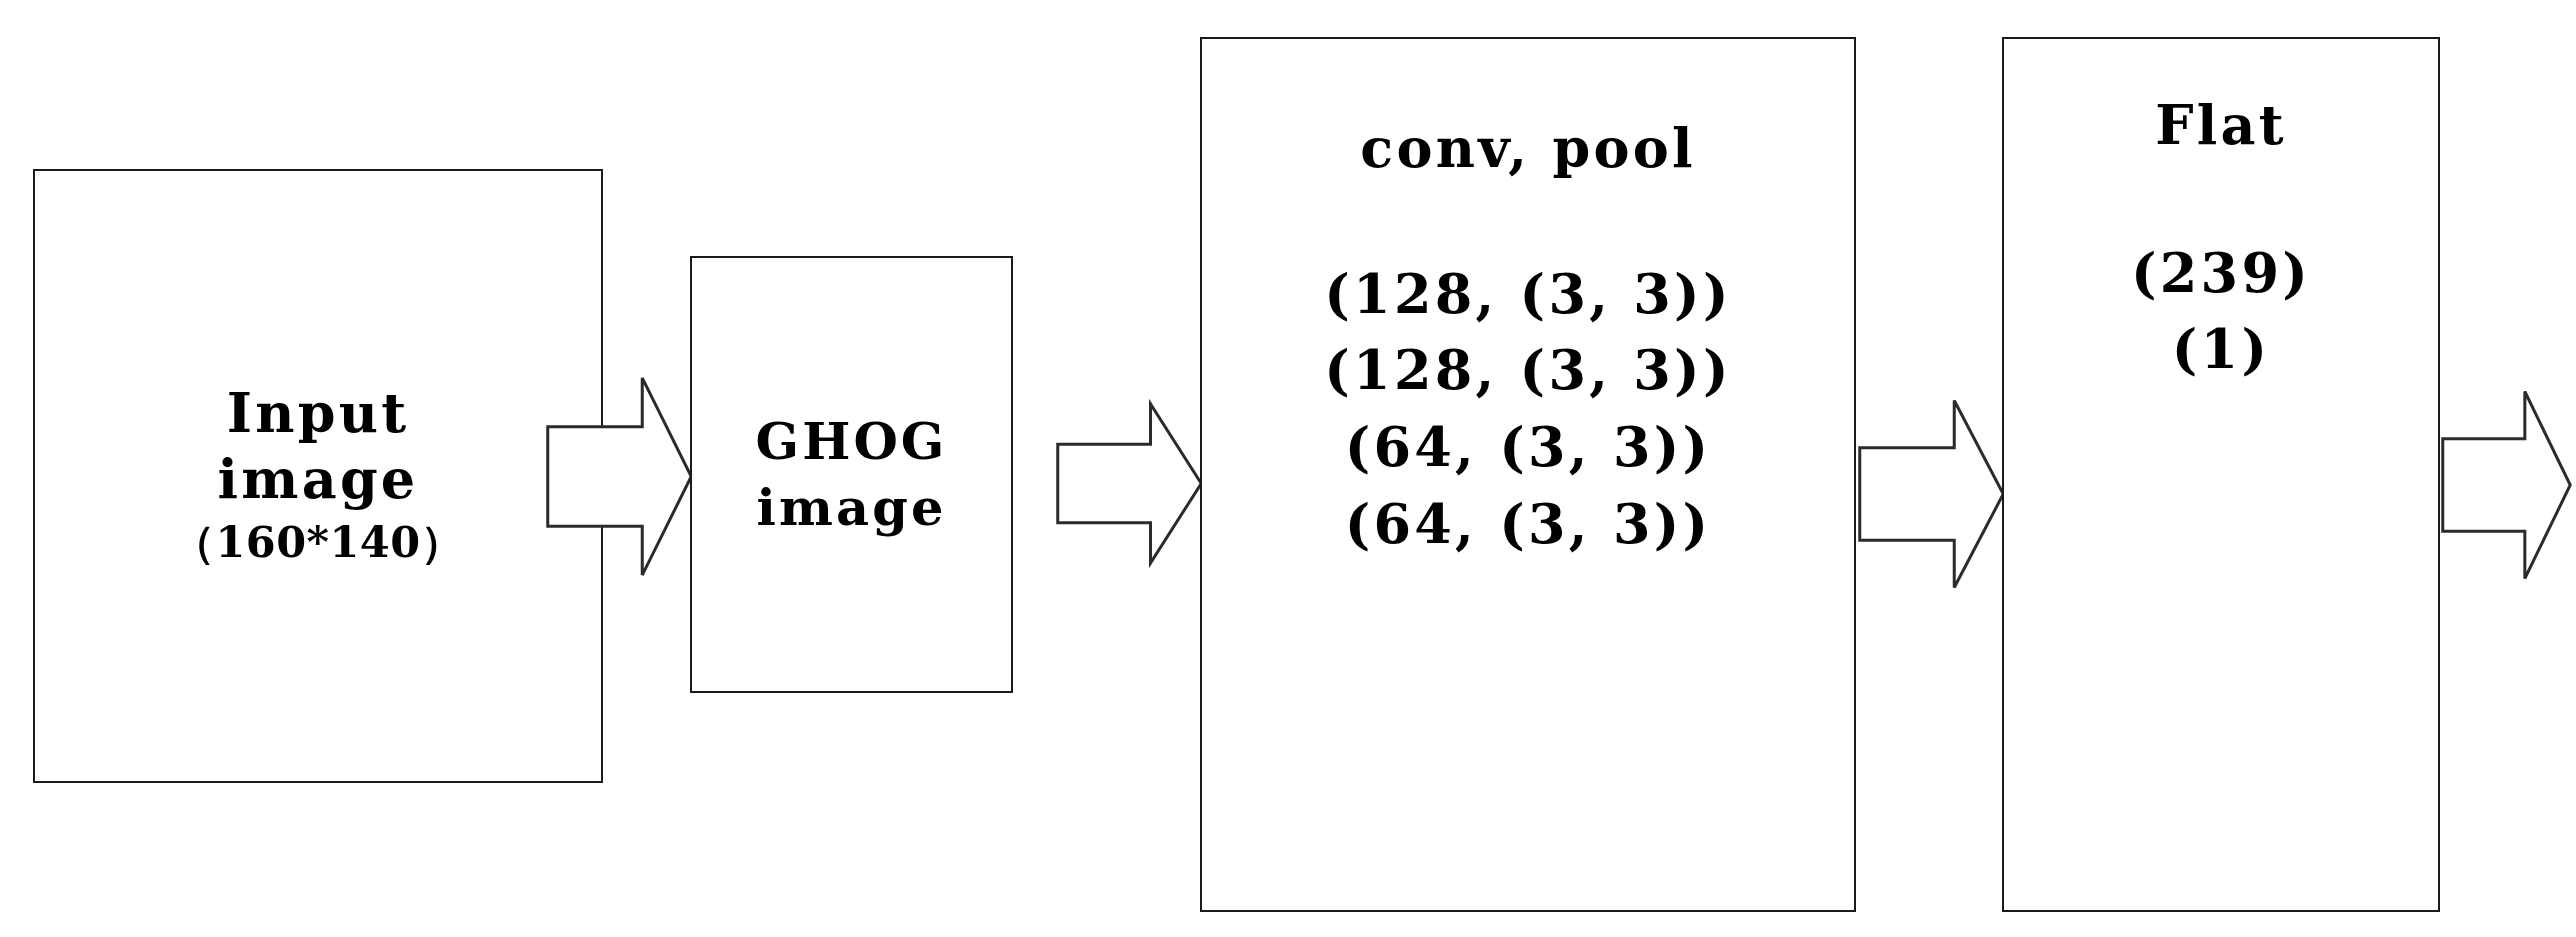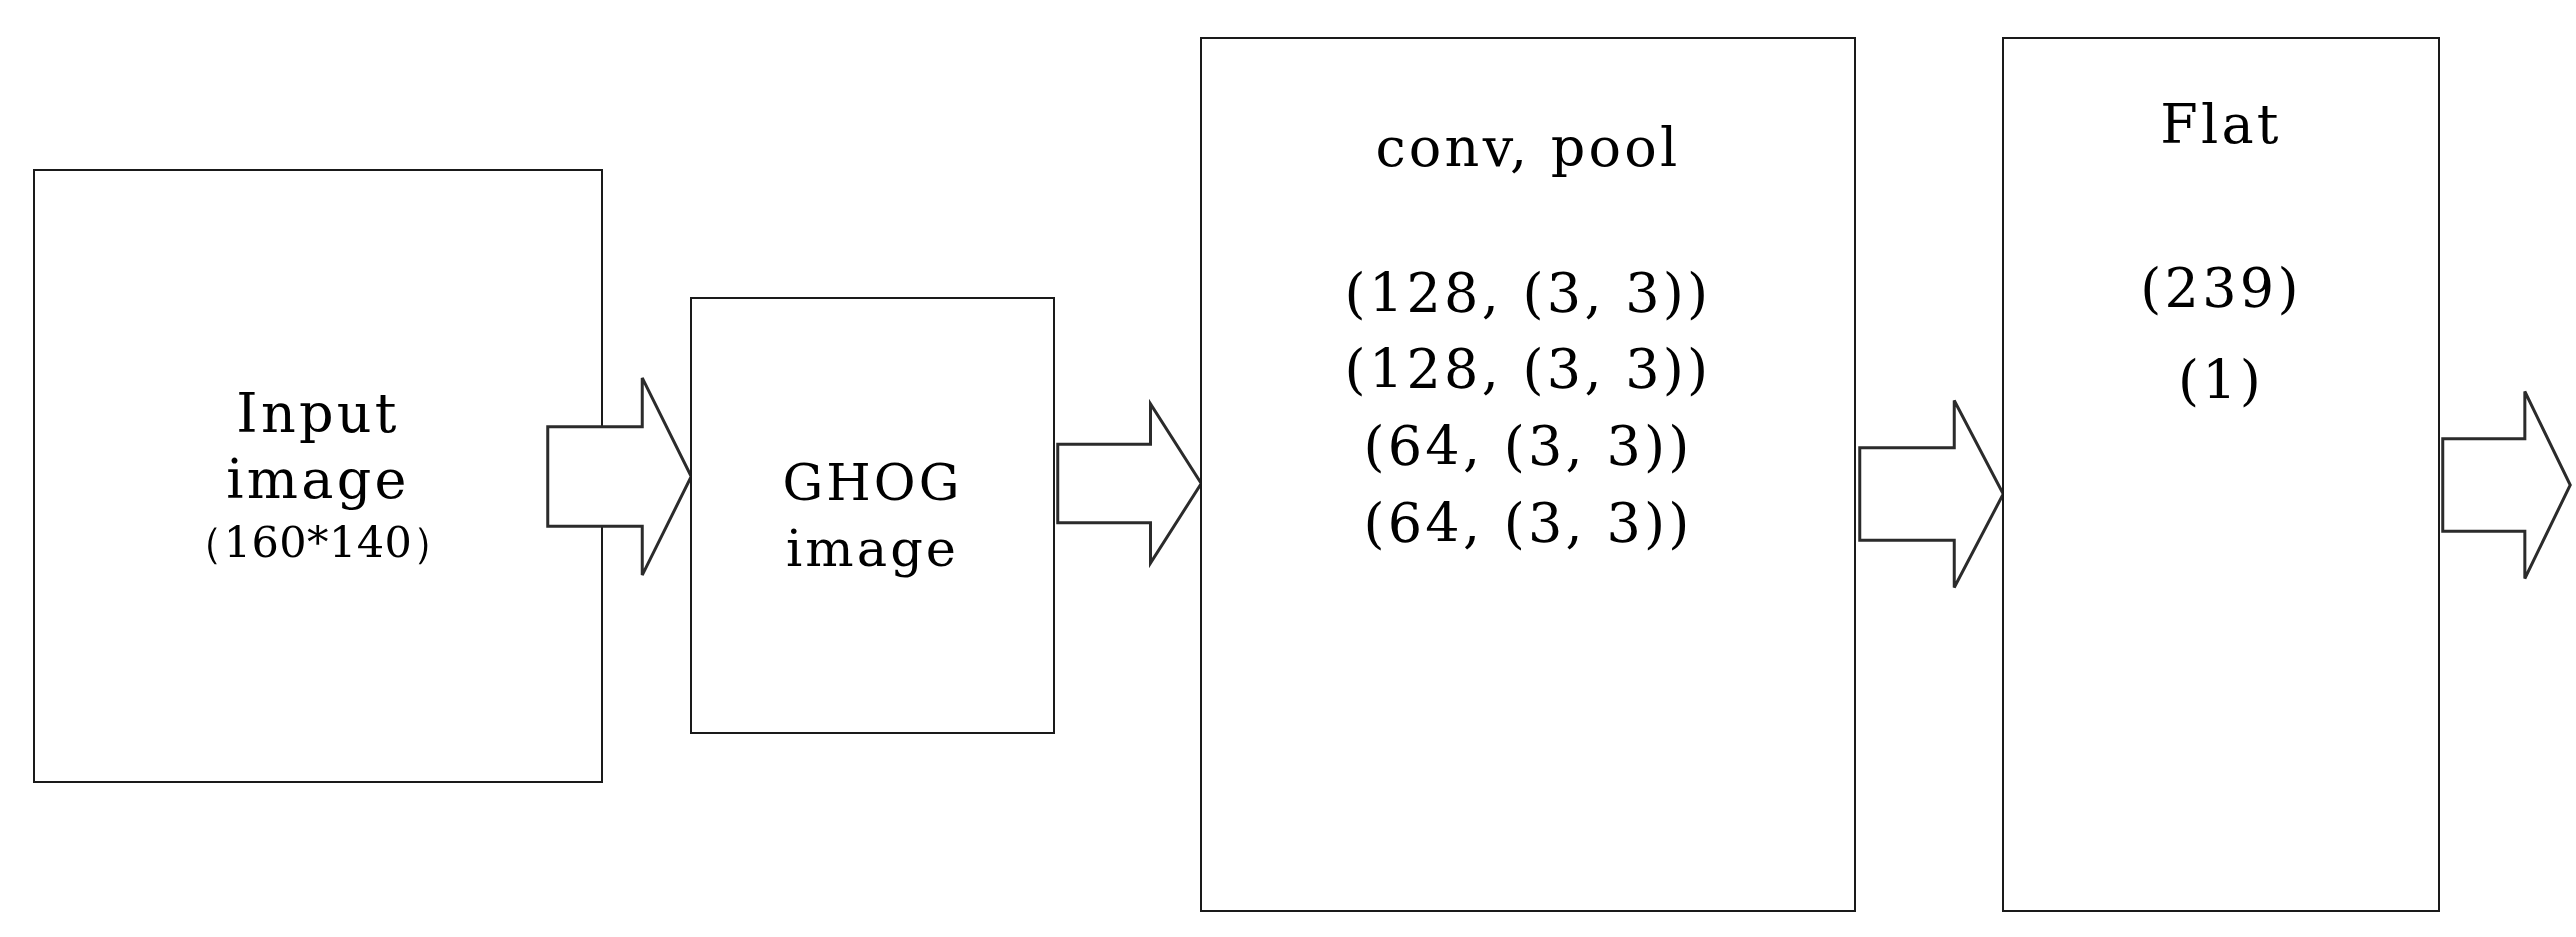--- a/index.html
+++ b/index.html
@@ -24,20 +24,21 @@
   .node-box {
     position: absolute;
     box-sizing: border-box;
     border: 2.6px solid #1a1a1a;
     background: #ffffff;
     display: flex;
     flex-direction: column;
     align-items: center;
     justify-content: center;
     text-align: center;
+    font-weight: bold;
   }
   .node-line {
     display: block;
     white-space: pre;
     font-family: "DejaVu Serif", serif;
     color: #000000;
     letter-spacing: 0.06em;
   }
 
   
@@ -45,42 +46,41 @@
     left: 33px;  top: 169px;
     width: 570px; height: 614px;
   }
   #box-input .l1,
   #box-input .l2 { font-size: 54px; line-height: 1.22; }
   #box-input .l3 { font-size: 43px; line-height: 1.35; letter-spacing: 0.01em; }
 
   
   #box-ghog {
     left: 690px; top: 256px;
-    width: 365px; height: 437px; margin-top: 41px;
+    width: 323px; height: 437px;
   }
   #box-ghog .l1,
   #box-ghog .l2 { font-size: 51px; line-height: 1.28; }
 
   
   #box-conv {
     left: 1200px; top: 37px;
     width: 656px; height: 875px;
     justify-content: flex-start;
     padding-top: 77px;
   }
   #box-conv .title { font-size: 54px; line-height: 1.2; margin-bottom: 75px; }
   #box-conv .layer { font-size: 54px; line-height: 1.42; }
 
   
   #box-flat {
     left: 2002px; top: 37px;
     width: 438px; height: 875px;
     justify-content: flex-start;
     padding-top: 54px;
-    gap: 16px;
   }
   #box-flat .title { font-size: 54px; line-height: 1.2; margin-bottom: 77px; }
   #box-flat .unit  { font-size: 54px; line-height: 1.42; }
   #box-flat .act   { font-size: 51px; line-height: 1.42; }
 
   
   .arrow {
     position: absolute;
     overflow: visible;
   }

